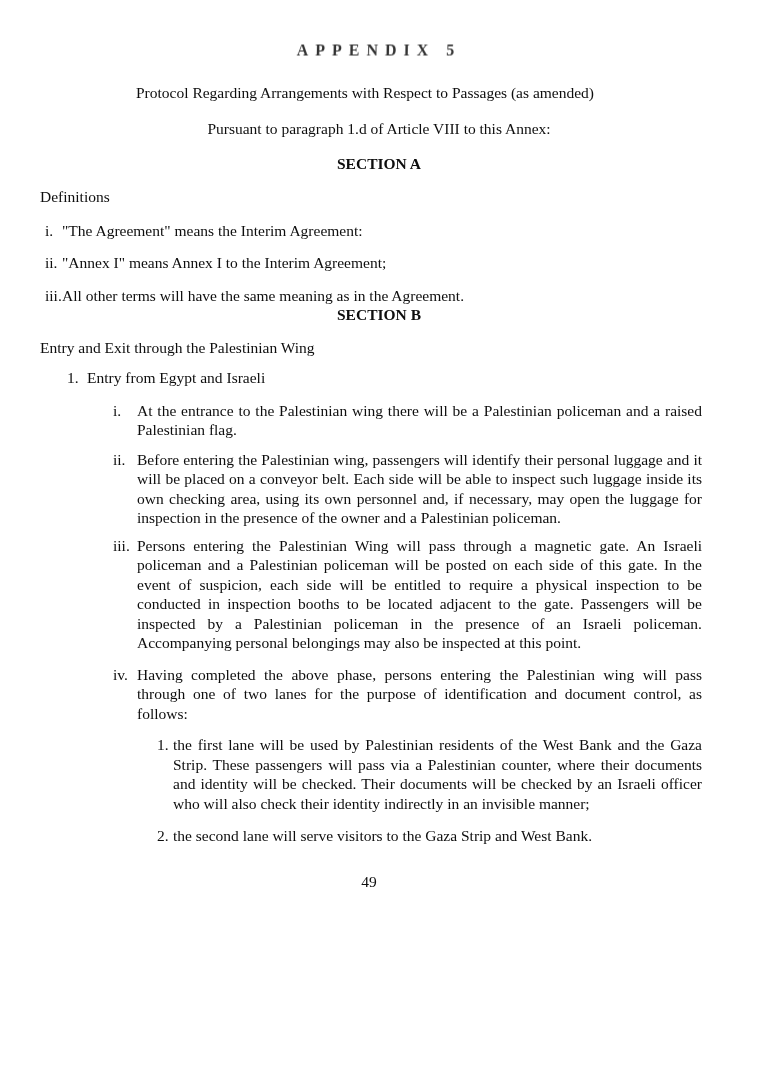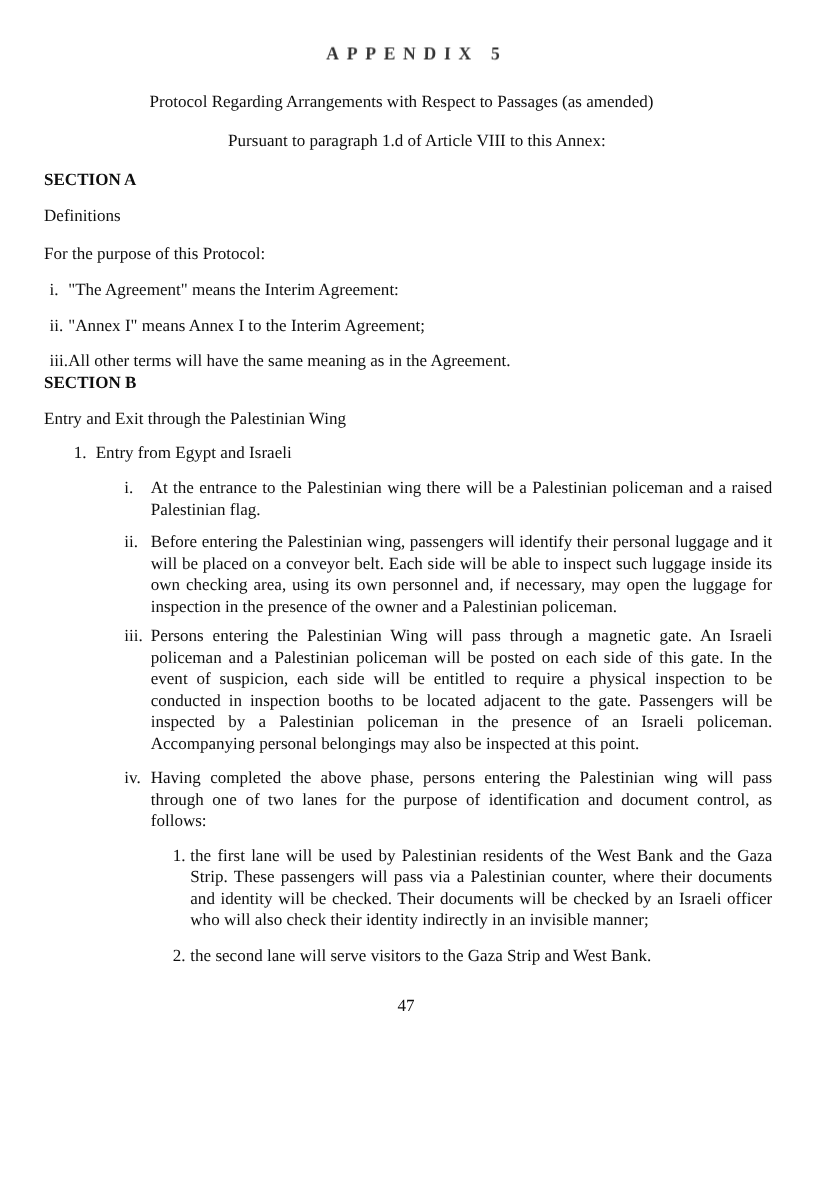--- a/index.html
+++ b/index.html
@@ -28,21 +28,21 @@
     filter: blur(0.6px) contrast(1.3);
     opacity: 0.8;
     transform: skewX(-1.5deg) scaleY(1.05);
   }
   .subtitle {
     margin-top: 23px;
     text-align: center;
     transform: translateX(-14px);
   }
   .para { margin: 0; }
-  .bold { font-weight: 700; }
+  .bold { font-weight: 700; text-align: center; }
   .just { text-align: justify; }
 
   .intro   { margin-top: 17px; text-align: center; }
   .h-a     { margin-top: 15px; }
   .def     { margin-top: 14px; }
   .lead-a  { margin-top: 14px; }
   .h-b     { }
   .sub-b   { margin-top: 13px; }
   .lead-b  { margin-top: 7px; }
 
@@ -89,21 +89,20 @@
   <div class="title">APPENDIX 5</div>
 
   <div class="subtitle">Protocol Regarding Arrangements with Respect to Passages (as amended)</div>
 
   <p class="para intro">Pursuant to paragraph 1.d of Article VIII to this Annex:</p>
 
   <p class="para bold h-a">SECTION A</p>
 
   <p class="para def">Definitions</p>
 
-  <p class="para lead-a">For the purpose of this Protocol:</p>
 
   <div class="row rowA a-i">
     <span class="mk">i.</span>
     <span class="tx">"The Agreement" means the Interim Agreement:</span>
   </div>
   <div class="row rowA a-ii">
     <span class="mk">ii.</span>
     <span class="tx">"Annex I" means Annex I to the Interim Agreement;</span>
   </div>
   <div class="row rowA a-iii">
@@ -144,15 +143,15 @@
   <div class="row rowS s-1">
     <span class="mk">1.</span>
     <span class="tx just">the first lane will be used by Palestinian residents of the West Bank and the Gaza Strip. These passengers will pass via a Palestinian counter, where their documents and identity will be checked. Their documents will be checked by an Israeli officer who will also check their identity indirectly in an invisible manner;</span>
   </div>
 
   <div class="row rowS s-2">
     <span class="mk">2.</span>
     <span class="tx">the second lane will serve visitors to the Gaza Strip and West Bank.</span>
   </div>
 
-  <div class="pageno">47</div>
+  <div class="pageno">49</div>
 
 </div>
 
 </body></html>

